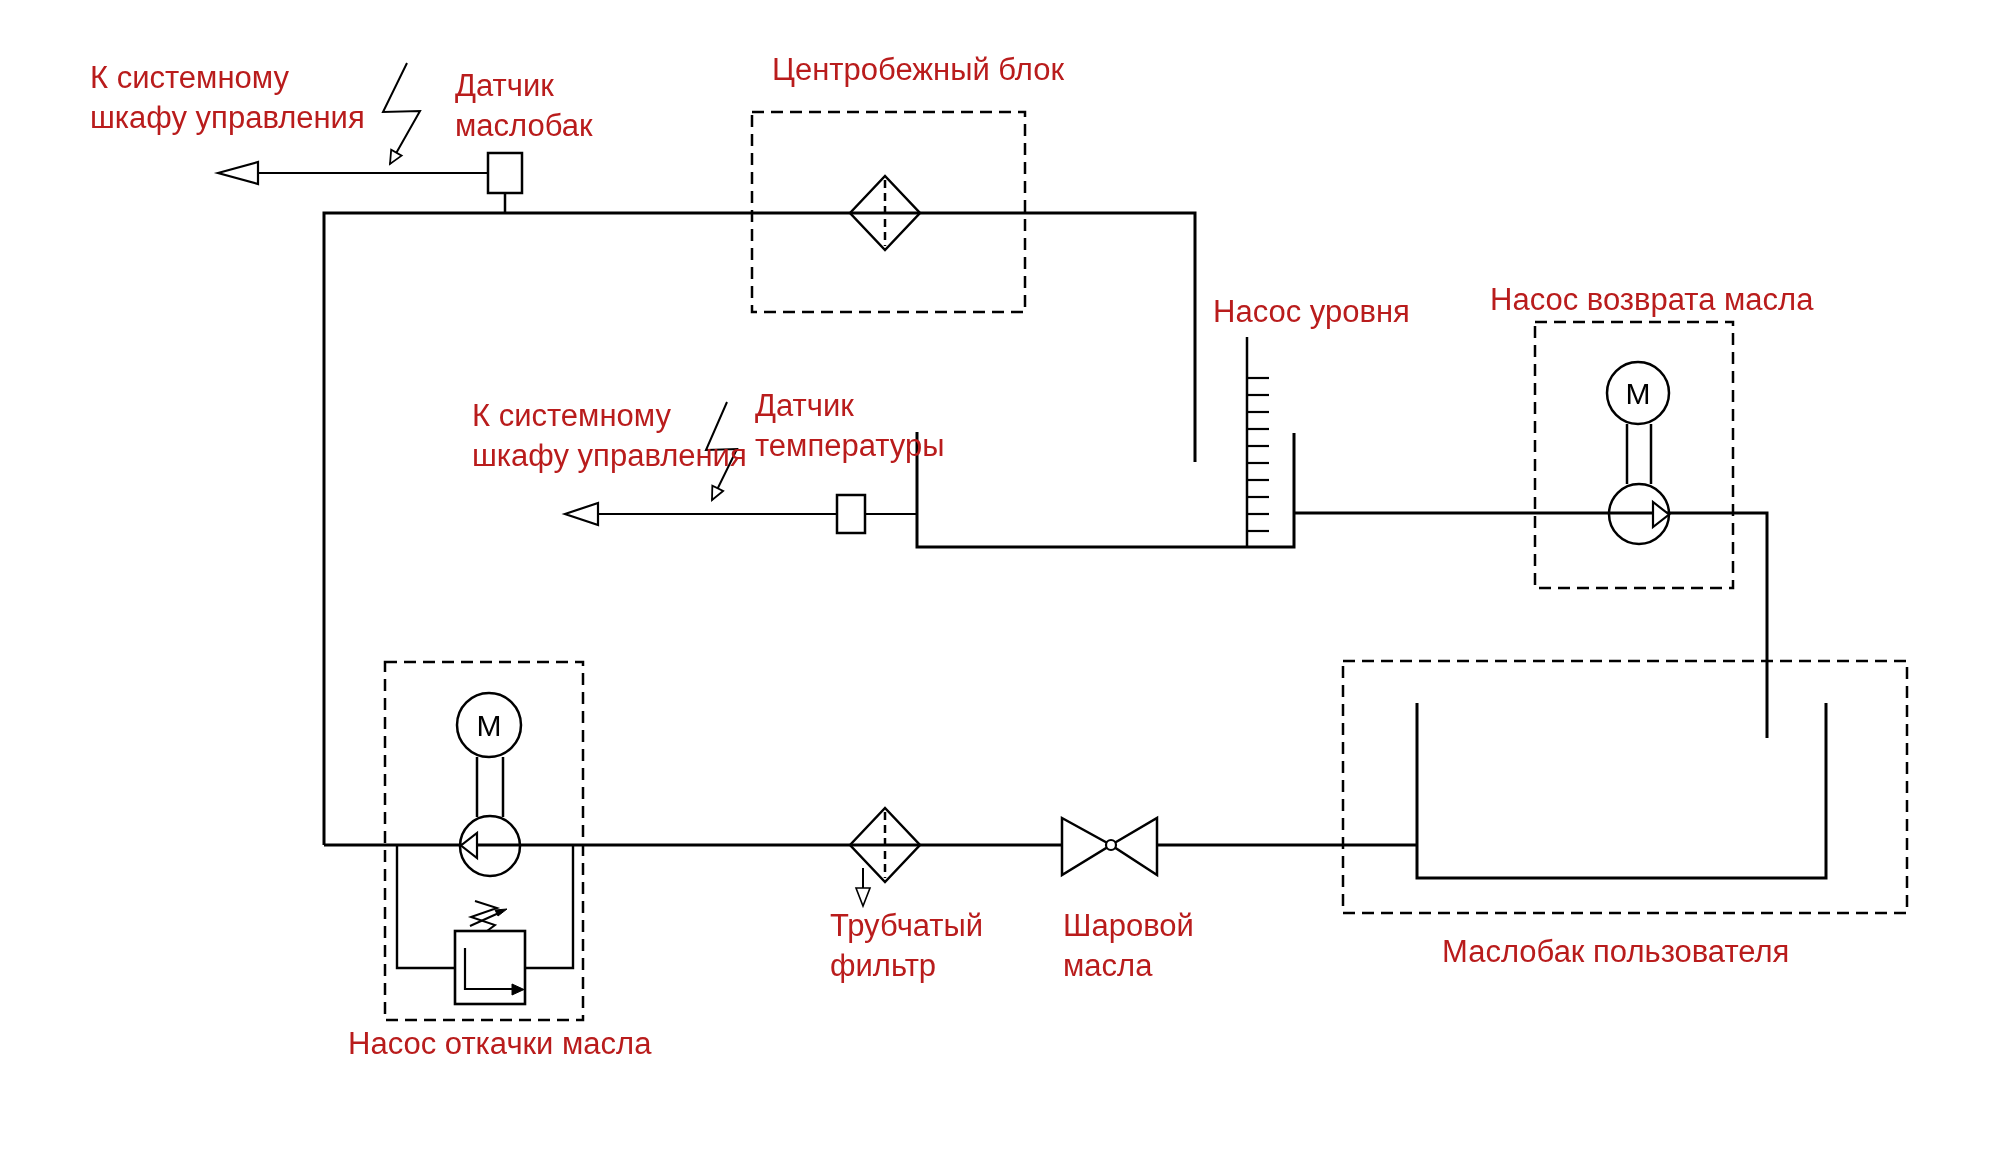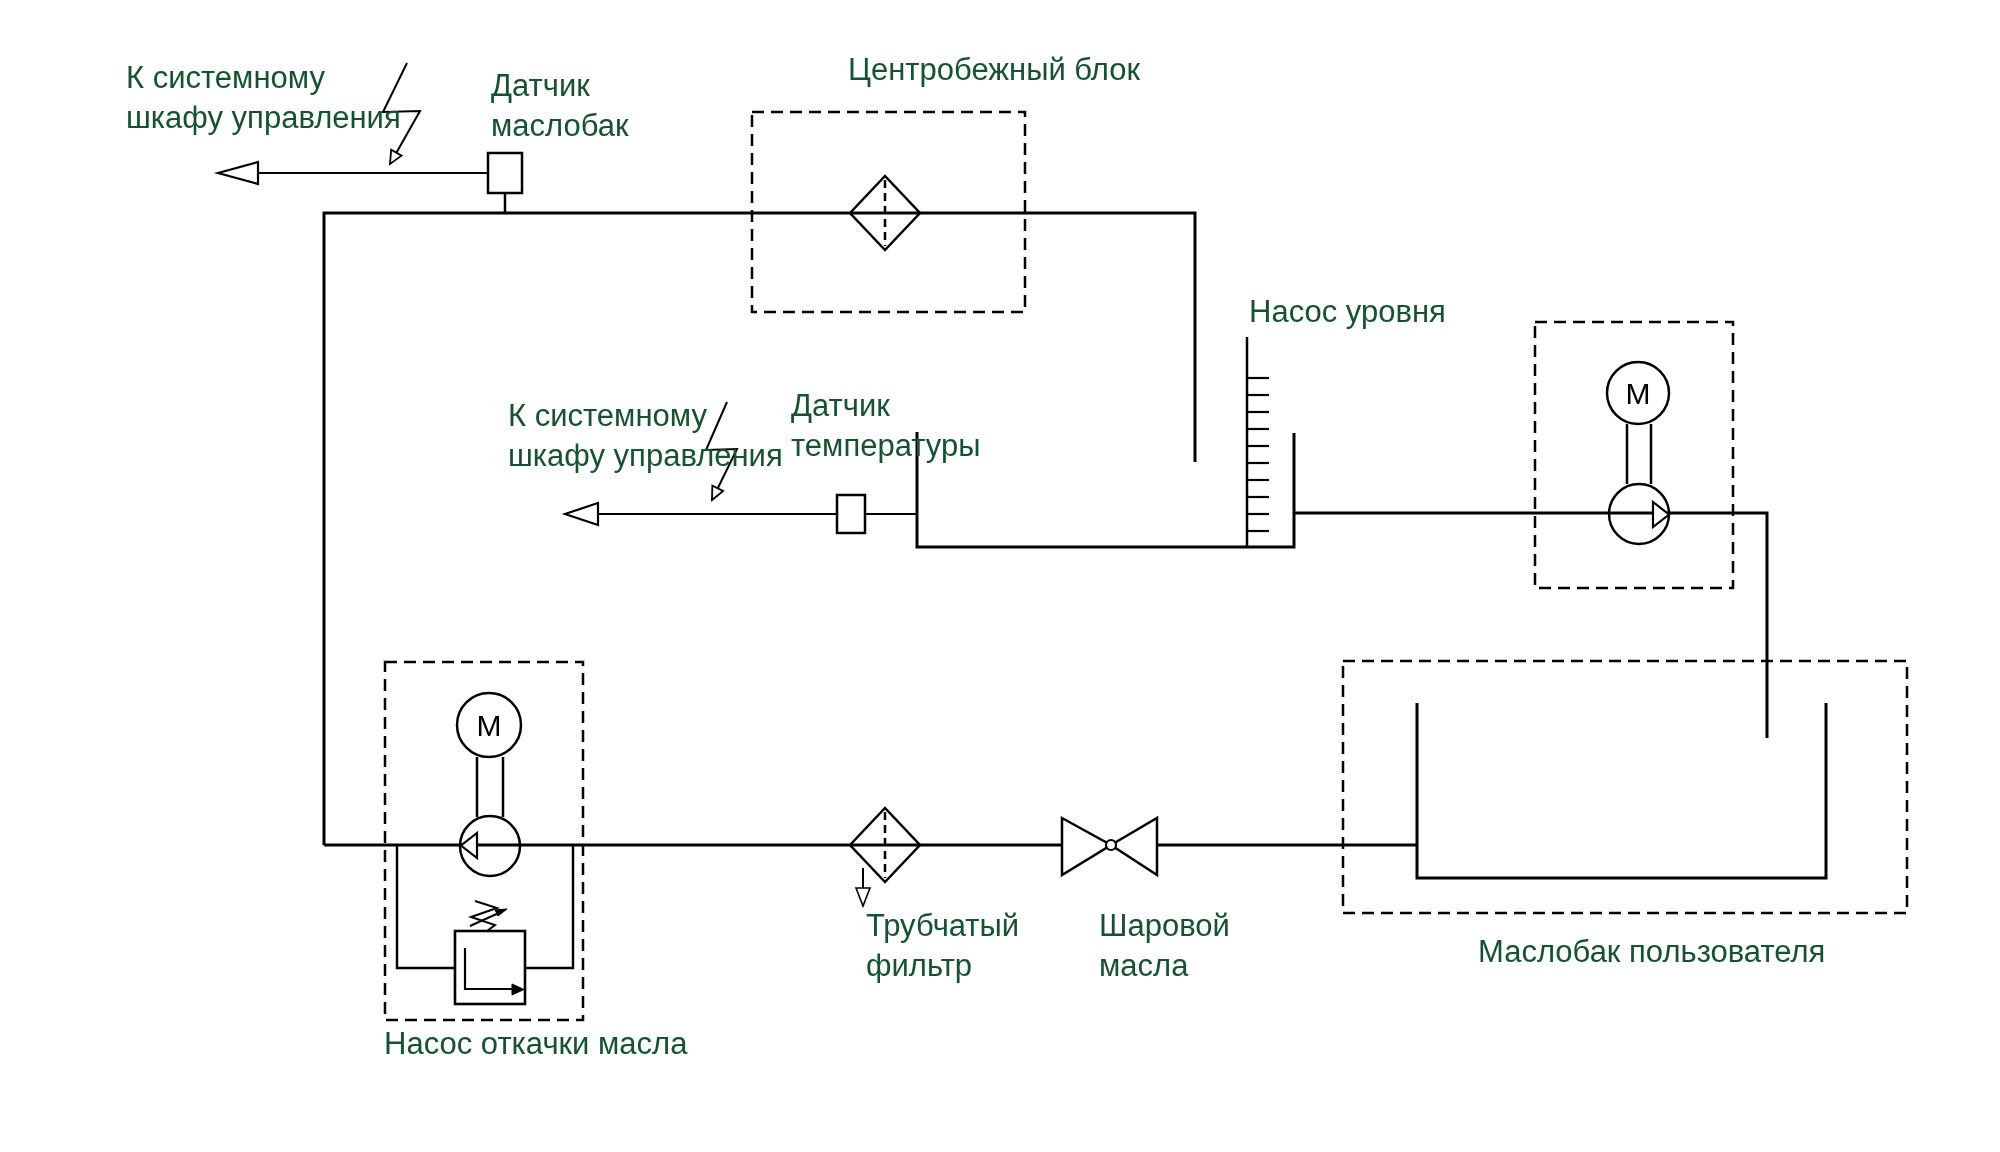--- a/index.html
+++ b/index.html
@@ -6,25 +6,24 @@
   .canvas{
     position:relative;
     width:2000px;height:1152px;
     background:#ffffff;
     font-family:"Liberation Sans", sans-serif;
     overflow:hidden;
   }
   .canvas svg{position:absolute;left:0;top:0;}
   .lbl{
     position:absolute;
-    color:#14532d;
+    color:#b91c1c;
     font-size:31px;
     line-height:40px;
     white-space:nowrap;
-    margin-left:36px;
   }
 </style>
 </head>
 <body>
 
 <div class="canvas">
 
   <svg width="2000" height="1152" viewBox="0 0 2000 1152">
     <defs>
       <marker id="mOpen" markerUnits="userSpaceOnUse" markerWidth="20" markerHeight="18" refX="15" refY="8" orient="auto">
@@ -140,28 +139,31 @@
   <div class="lbl" style="left:90px; top:58px">
     <div>К системному</div>
     <div>шкафу управления</div>
   </div>
 
   <div class="lbl" style="left:455px; top:66px">
     <div>Датчик</div>
     <div>маслобак</div>
   </div>
 
-  <div class="lbl" style="left:812px; top:50px">
+  <div class="lbl" style="left:772px; top:50px">
     <div>Центробежный блок</div>
   </div>
 
   <div class="lbl" style="left:1213px; top:292px">
     <div>Насос уровня</div>
   </div>
 
+  <div class="lbl" style="left:1490px; top:280px">
+    <div>Насос возврата масла</div>
+  </div>
 
   <div class="lbl" style="left:472px; top:396px">
     <div>К системному</div>
     <div>шкафу управления</div>
   </div>
 
   <div class="lbl" style="left:755px; top:386px">
     <div>Датчик</div>
     <div>температуры</div>
   </div>

